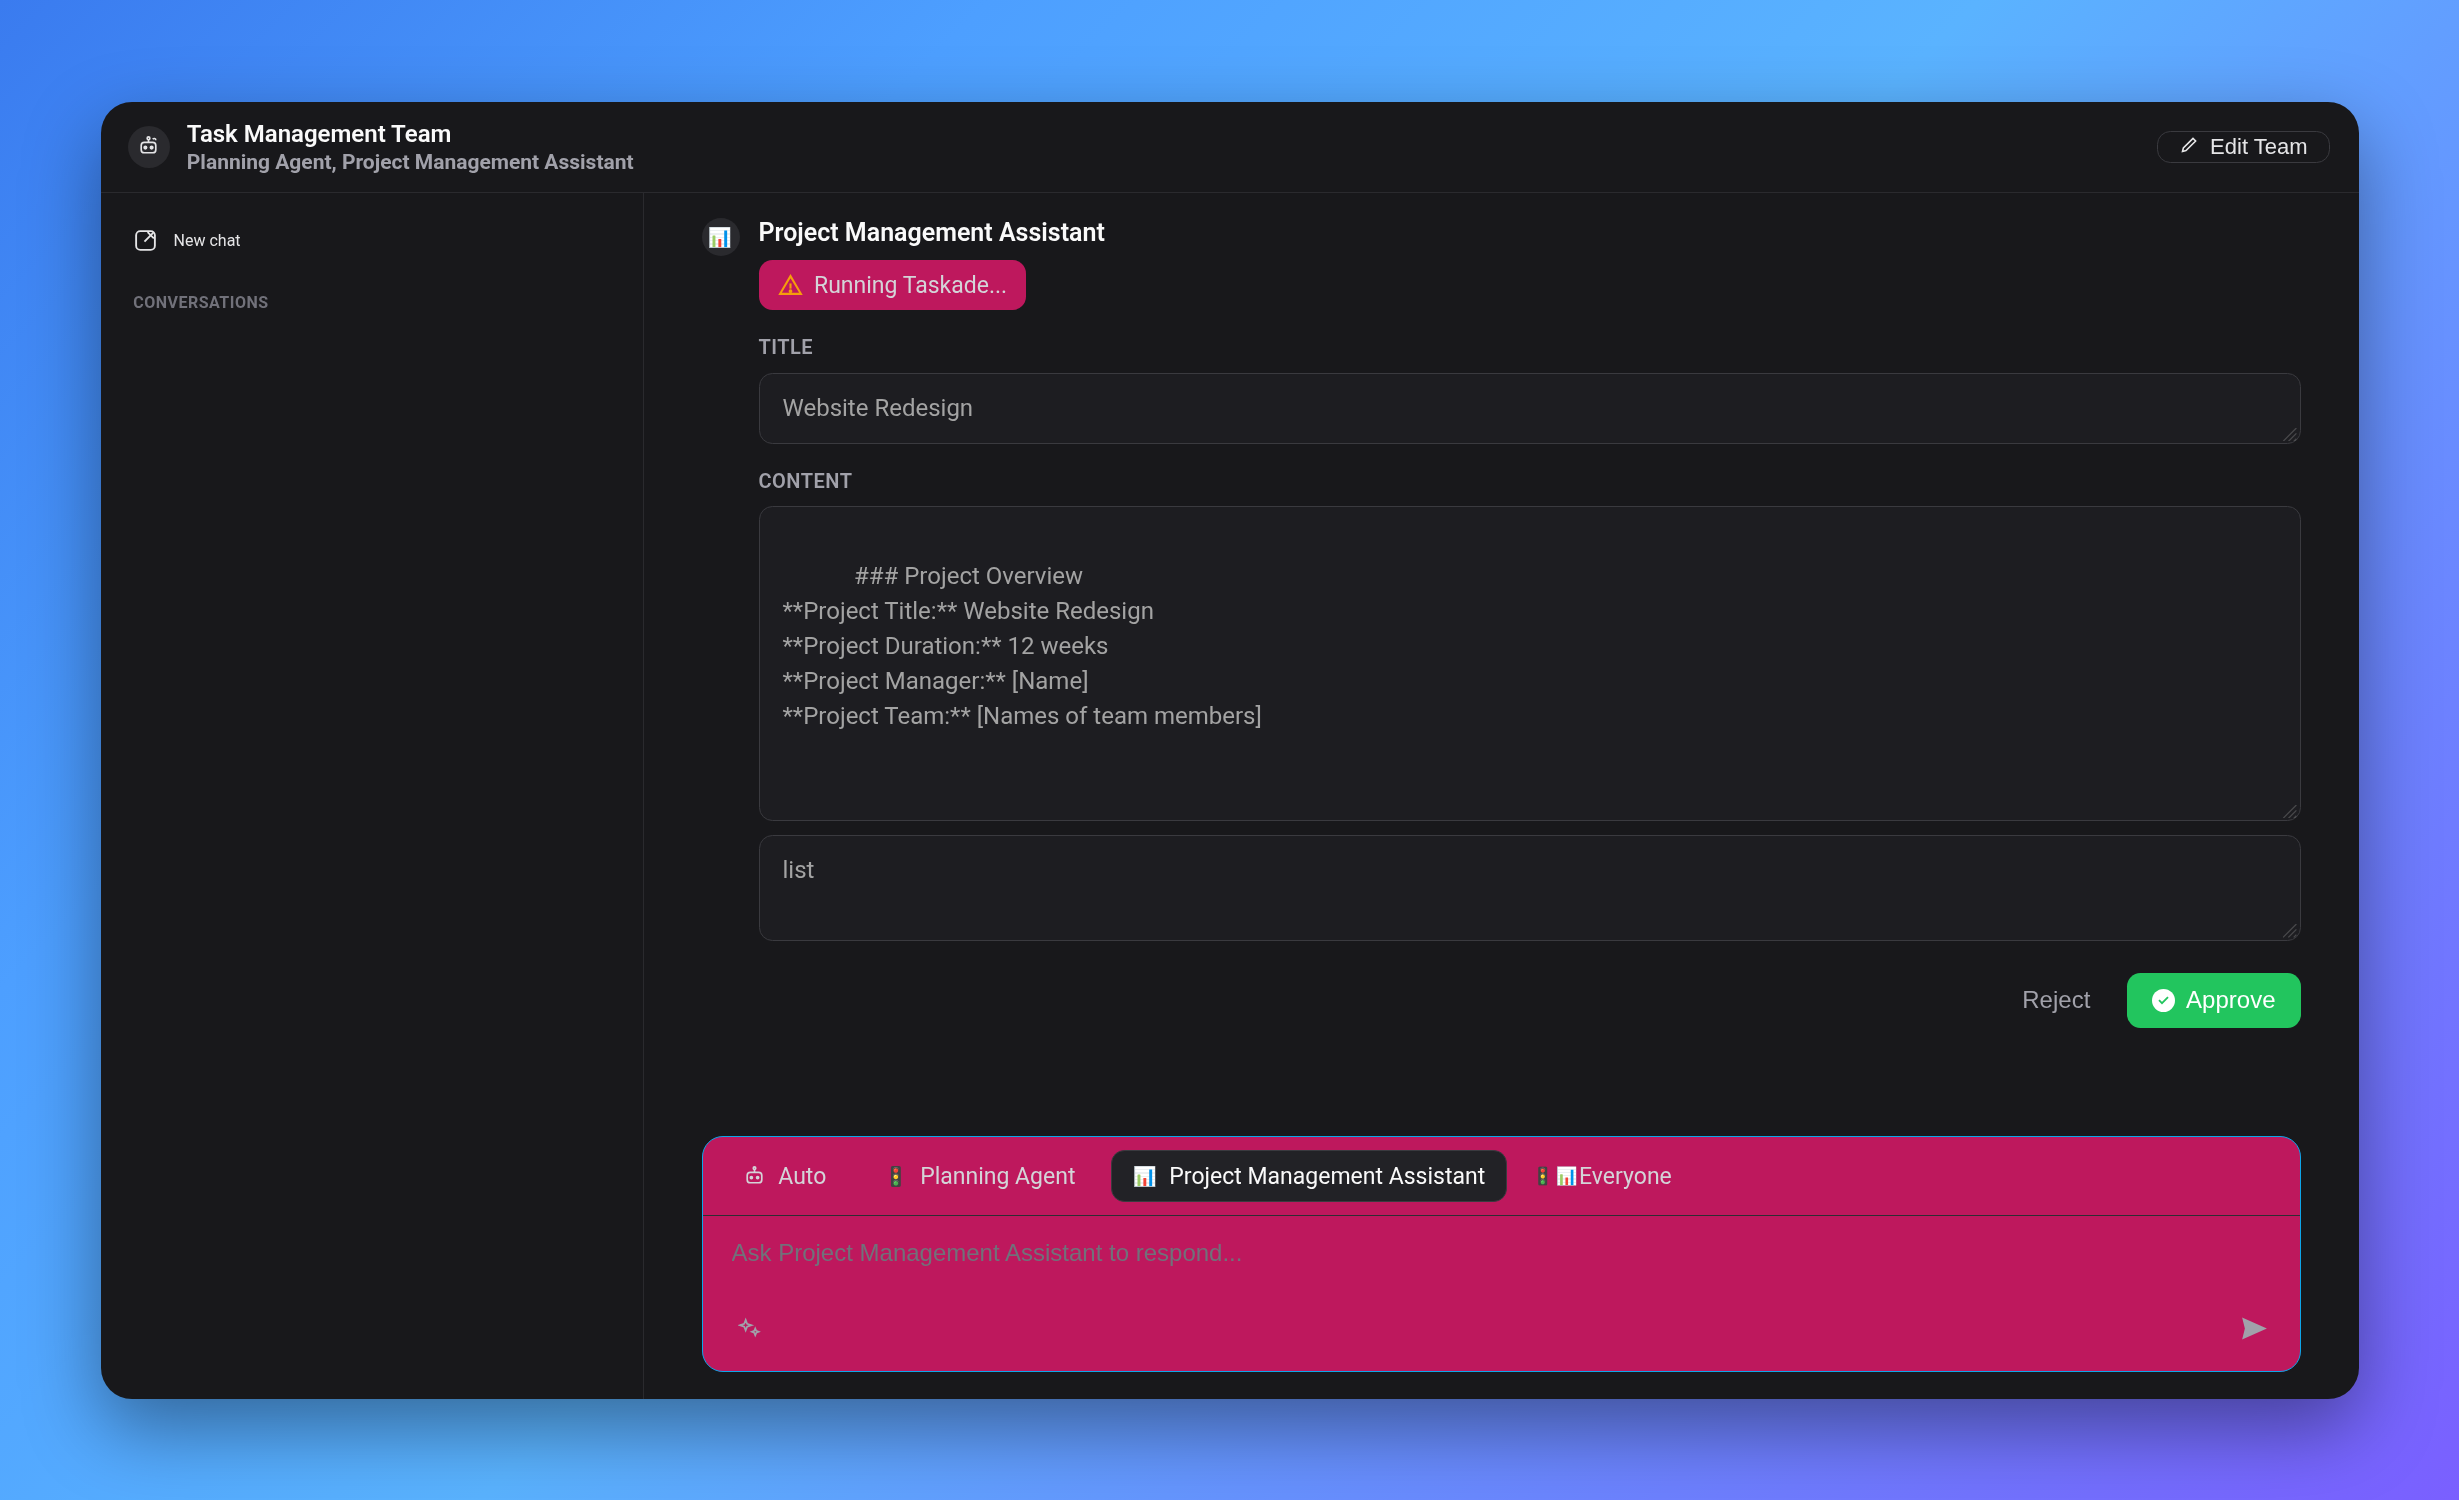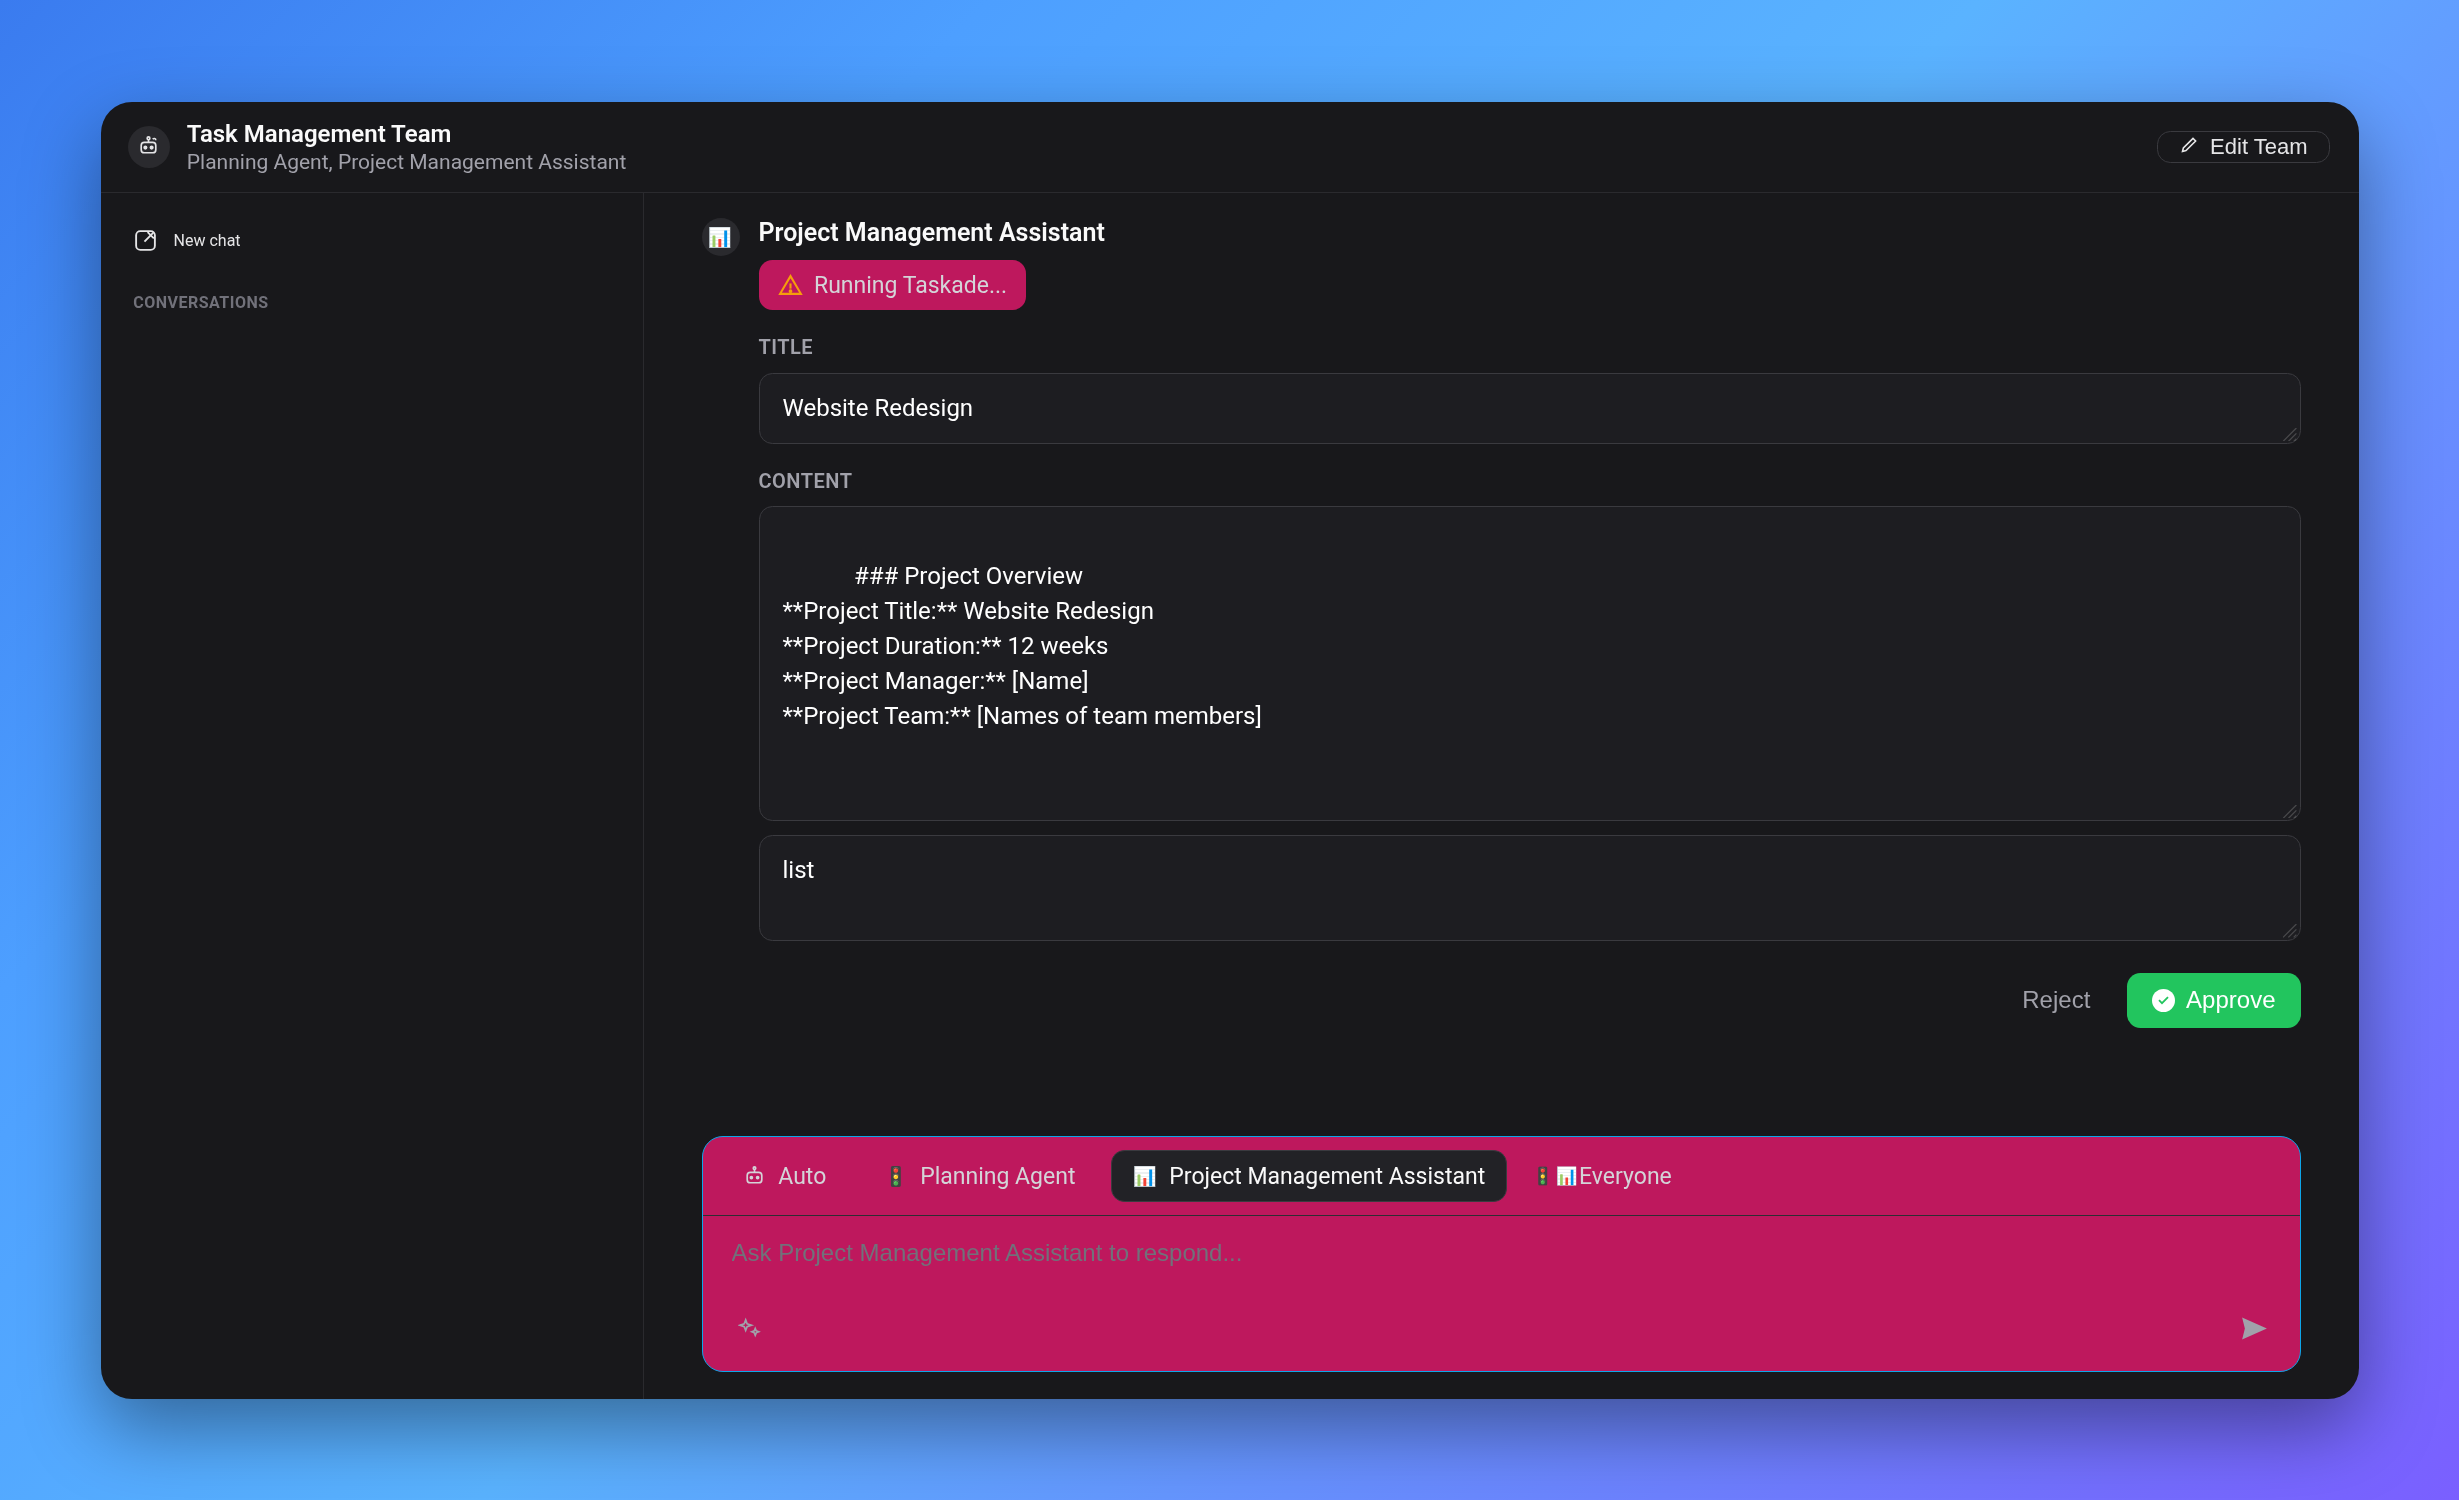--- a/index.html
+++ b/index.html
@@ -34,21 +34,21 @@
   .header-left { display: flex; align-items: center; gap: 17.3px; }
   .team-avatar {
     width: 42px; height: 42px;
     background: #2a2a2e;
     border-radius: 50%;
     display: flex; align-items: center; justify-content: center;
     color: #e5e5e7;
   }
   .team-avatar svg { width: 25px; height: 25px; }
   .team-title { color: #fafafa; font-size: 24px; font-weight: 600; }
-  .team-sub { color: #a1a1aa; font-size: 21px; margin-top: 1.9px; }
+  .team-sub { color: #a1a1aa; font-size: 21px; margin-top: 1.9px; font-weight: bold; }
   .edit-team-btn {
     display: flex; align-items: flex-start; gap: 9.6px;
     padding: 2px 21px;
     border: 1px solid #3a3a3f;
     border-radius: 13.4px;
     background: transparent;
     color: #e5e5e7;
     font-size: 22px;
     cursor: pointer;
   }
@@ -113,21 +113,21 @@
   .field-label {
     color: #a1a1aa; font-size: 20px; font-weight: 600;
     letter-spacing: 0.5px;
     margin-top: 11.5px;
   }
   .field-box {
     border: 1px solid #3a3a3f;
     border-radius: 13.4px;
     background: #1d1d21;
     padding: 17.3px 23px;
-    color: #ffffff;
+    color: #a3a3a3;
     font-size: 24px;
     line-height: 1.45;
     width: 100%;
     resize: none;
     font-family: inherit;
     position: relative;
   }
   .field-box.tall { min-height: 163px; }
   .field-box.med { min-height: 106px; }
   .resize-handle {

